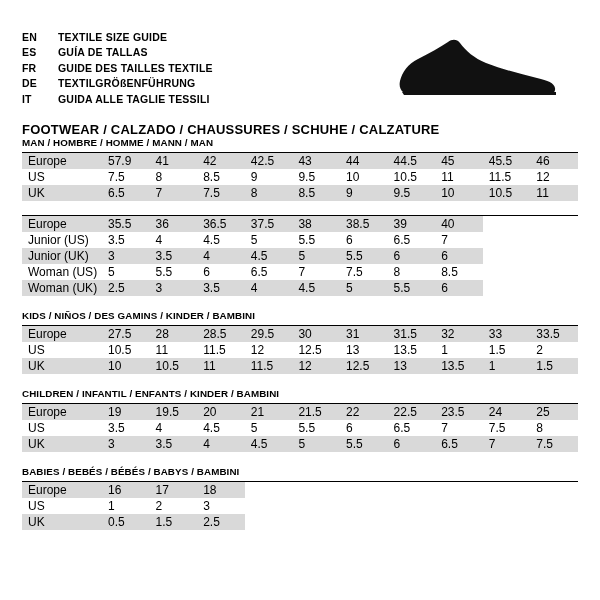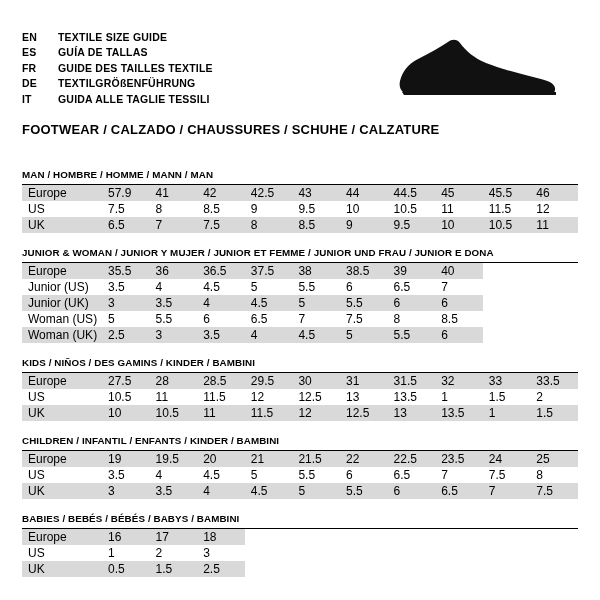--- a/index.html
+++ b/index.html
@@ -85,21 +85,21 @@
     white-space: nowrap;
   }
   table.size tr.shaded td {
     background: #d9d9d9;
   }
   table.size td.label {
     width: 74px;
   }
 
   
-  .block.first { margin-top: 32px; }
+  .block.first { margin-top: 0; }
 </style>
 </head>
 <body>
 
 <div class="page">
 
   <div class="header">
     <table class="lang-table">
       <tbody id="lang-rows">
           <tr>
@@ -178,21 +178,20 @@
               <td>9</td>
               <td>9.5</td>
               <td>10</td>
               <td>10.5</td>
               <td>11</td>
             </tr>
           </tbody>
         </table>
       </div>
       <div class="block">
-        <div class="block-title">JUNIOR &amp; WOMAN / JUNIOR Y MUJER / JUNIOR ET FEMME / JUNIOR UND FRAU / JUNIOR E DONA</div>
         <hr class="rule">
         <table class="size">
           <tbody>
             <tr class="shaded">
               <td class="label">Europe</td>
               <td>35.5</td>
               <td>36</td>
               <td>36.5</td>
               <td>37.5</td>
               <td>38</td>

